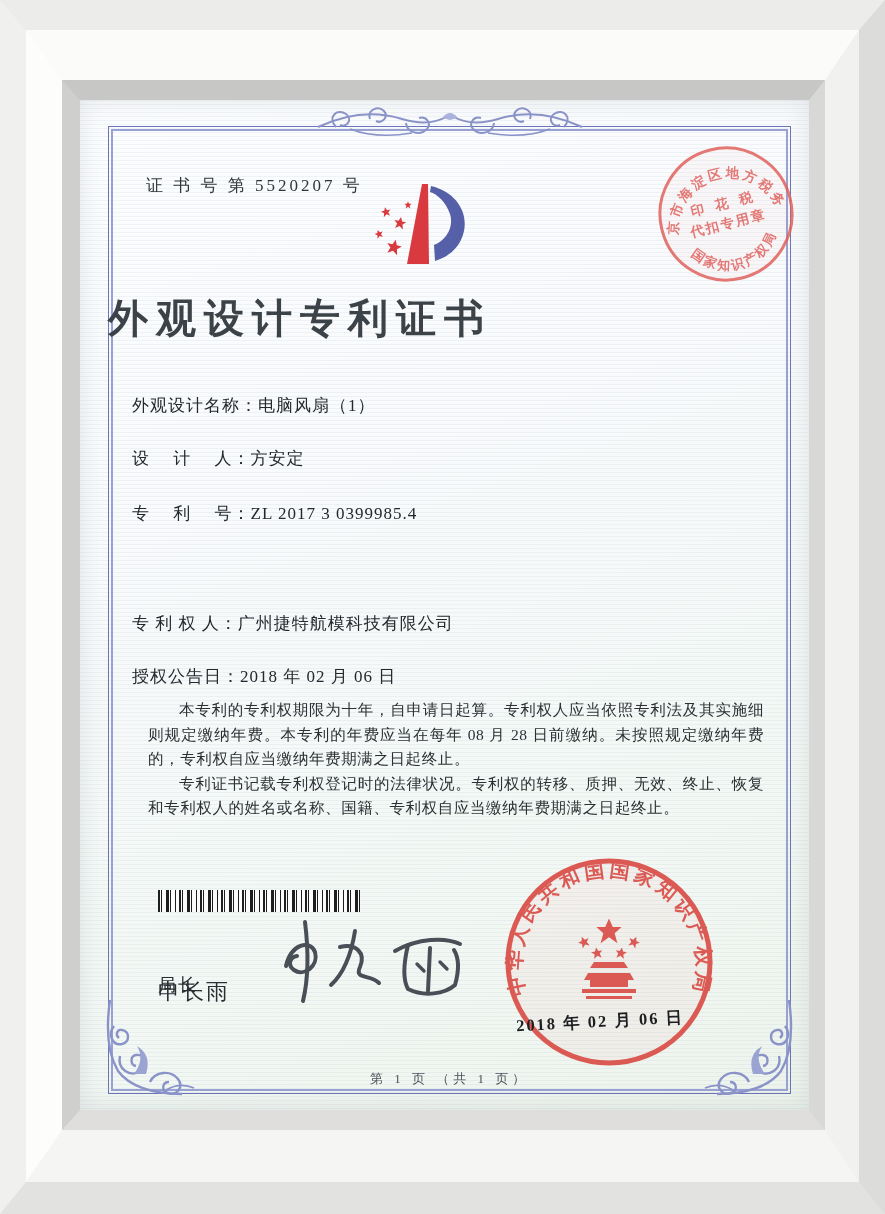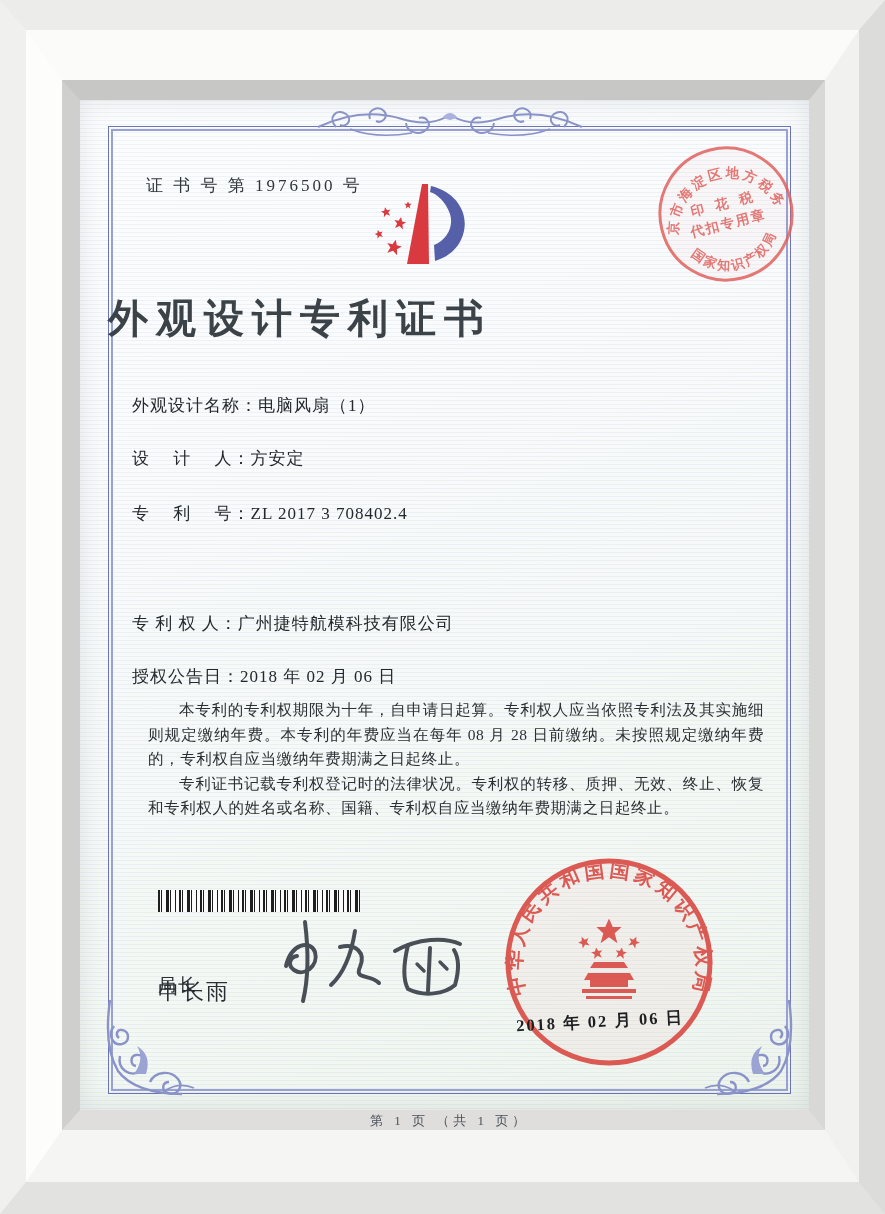--- a/index.html
+++ b/index.html
@@ -35,21 +35,21 @@
     line-height:24.5px;color:#2c3034;letter-spacing:.6px;text-align:justify;}
   .body-text p{margin:0;text-indent:2em;}
   .barcode{position:absolute;left:50px;top:764px;width:202px;height:22px;
     background:repeating-linear-gradient(90deg,#1e1e1e 0 2px,#fbfbfb 2px 3px,#1e1e1e 3px 4px,#fbfbfb 4px 8px,#1e1e1e 8px 11px,#fbfbfb 11px 12px,#1e1e1e 12px 13px,#fbfbfb 13px 17px,#1e1e1e 17px 18px,#fbfbfb 18px 21px);}
   .signer-title{position:absolute;left:50px;top:815px;font-size:18px;color:#2a2e33;letter-spacing:2px;margin-top:32px;}
   .signer-name{position:absolute;left:50px;top:851px;font-size:22px;color:#2a2e33;letter-spacing:2px;}
   .signature{position:absolute;left:150px;top:788px;}
   .seal{position:absolute;left:386px;top:721px;opacity:.88;}
   .seal-date{position:absolute;left:408px;top:884px;width:200px;font-size:16.5px;
     color:#1c1e20;letter-spacing:2px;transform:rotate(-3deg);font-weight:600;}
-  .footer{position:absolute;left:0;right:0;top:986px;text-align:center;
+  .footer{position:absolute;left:0;right:0;top:944px;text-align:center;
     font-size:13px;letter-spacing:4px;color:#4c525a;}
   .tax-stamp{position:absolute;left:528px;top:-2px;transform:rotate(-14deg);opacity:.85;}
   .logo{position:absolute;left:258px;top:58px;}
   
   .orn-top{position:absolute;left:50%;top:-19px;transform:translateX(-50%);}
   .orn-bl{position:absolute;left:-4px;bottom:-4px;}
   .orn-br{position:absolute;right:-4px;bottom:-4px;transform:scaleX(-1);}
   svg text{font-family:"Liberation Serif", serif;}
 </style>
 </head>
@@ -92,42 +92,42 @@
           <g fill="none" stroke="#8a93c8" stroke-width="2.4">
             <path d="M6,4 C2,32 4,58 14,75 C25,90 48,98 78,98"></path>
             <path d="M10,30 c-7,9 -1,20 8,18 c8,-2 8,-13 0,-14 c-5,-1 -7,5 -3,8"></path>
             <path d="M16,60 c-3,13 10,22 21,15 c9,-6 4,-17 -5,-16 c-6,1 -6,10 0,11"></path>
             <path d="M46,86 c5,-11 21,-12 28,-3 c6,8 -1,17 -10,14 c-7,-2 -6,-11 1,-11"></path>
             <path d="M30,78 q11,-15 3,-28 q15,9 9,28 Z" fill="#9aa3d2" stroke="none"></path>
             <path d="M62,94 q14,-8 28,-2" stroke-width="1.6"></path>
           </g>
         </svg>
 
-        <div class="cert-no">证 书 号 第 1976500 号</div>
+        <div class="cert-no">证 书 号 第 5520207 号</div>
 
         <svg class="logo" width="112" height="104" viewBox="0 0 112 104">
           <defs>
             <path id="star" d="M0,-6 L1.8,-1.9 6,-1.9 2.7,1.1 4,5.8 0,3 -4,5.8 -2.7,1.1 -6,-1.9 -1.8,-1.9 Z"></path>
           </defs>
           <g fill="#d93a40">
             <use href="#star" transform="translate(20,28) scale(0.8) rotate(-12)"></use>
             <use href="#star" transform="translate(34,39) scale(1.0) rotate(10)"></use>
             <use href="#star" transform="translate(13,50) scale(0.7) rotate(-18)"></use>
             <use href="#star" transform="translate(28,63) scale(1.25) rotate(14)"></use>
             <use href="#star" transform="translate(42,21) scale(0.6)"></use>
           </g>
           <path fill="#d93a40" d="M56,0 L62,0 L63,80 L41,80 Z"></path>
           <path fill="#5560a8" d="M65,2 C90,8 102,28 98,47 C94,66 79,74 69,77 L68,61 C81,56 88,42 84,30 C80,18 71,10 64,8 Z"></path>
         </svg>
 
         <h1 class="title">外观设计专利证书</h1>
 
         <div class="field f0"><span>外观设计名称：</span><span>电脑风扇（1）</span></div>
         <div class="field f1"><span>设　 计　 人：</span><span>方安定</span></div>
-        <div class="field f2"><span>专　 利　 号：</span><span>ZL 2017 3 708402.4</span></div>
+        <div class="field f2"><span>专　 利　 号：</span><span>ZL 2017 3 0399985.4</span></div>
         <div class="field f4"><span>专 利 权 人：</span><span>广州捷特航模科技有限公司</span></div>
         <div class="field f5"><span>授权公告日：</span><span>2018 年 02 月 06 日</span></div>
 
         <div class="body-text">
           <p>本专利的专利权期限为十年，自申请日起算。专利权人应当依照专利法及其实施细则规定缴纳年费。本专利的年费应当在每年 08 月 28 日前缴纳。未按照规定缴纳年费的，专利权自应当缴纳年费期满之日起终止。</p>
           <p>专利证书记载专利权登记时的法律状况。专利权的转移、质押、无效、终止、恢复和专利权人的姓名或名称、国籍、专利权自应当缴纳年费期满之日起终止。</p>
         </div>
 
         <div class="barcode"></div>
 

